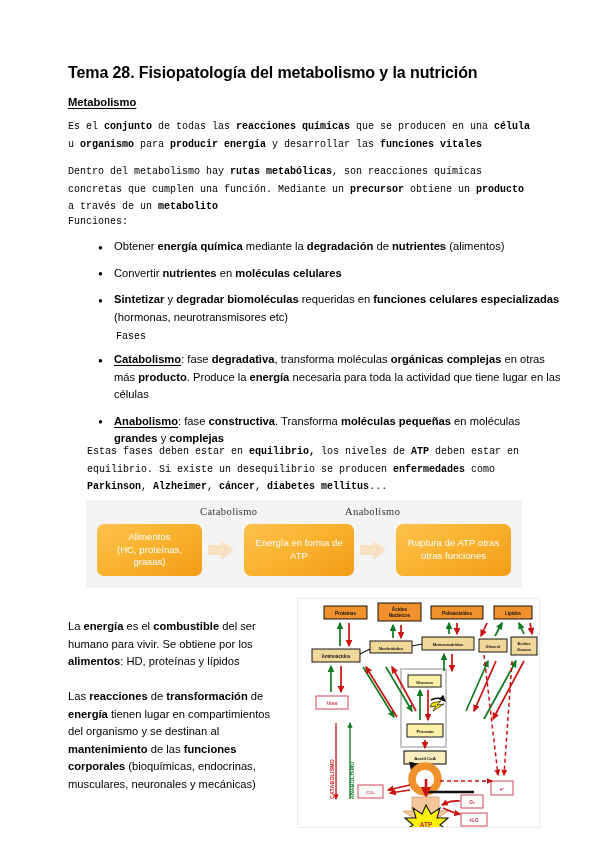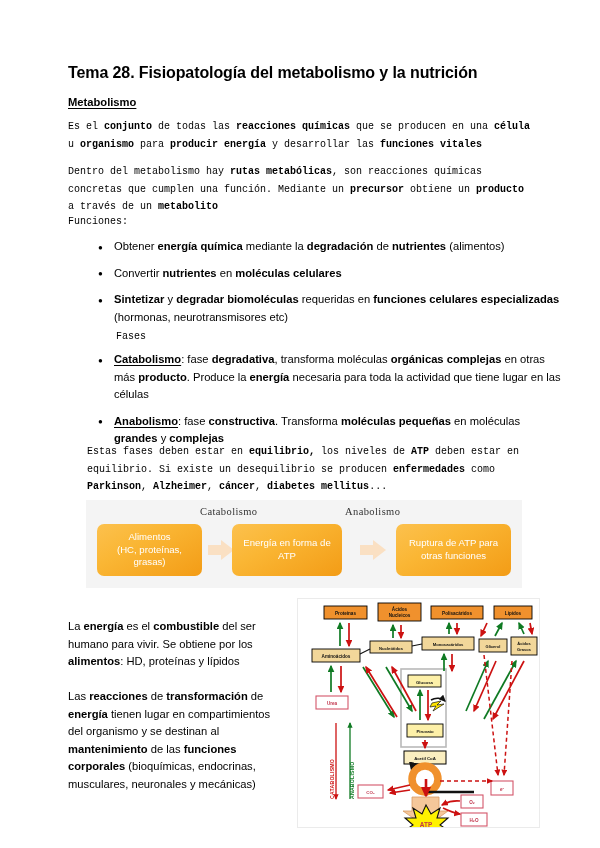--- a/index.html
+++ b/index.html
@@ -113,21 +113,21 @@
     font-size: 9.6px;
     line-height: 12.6px;
     display: flex;
     align-items: center;
     justify-content: center;
     text-align: center;
     box-sizing: border-box;
     padding: 2px 6px;
   }
   .flow-box.b1 { left: 11px;  width: 105px; }
-  .flow-box.b2 { left: 146px; width: 110px; }
+  .flow-box.b2 { left: 158px; width: 110px; }
   .flow-box.b3 { left: 310px; width: 115px; }
 
   .flow-arrow {
     position: absolute;
     top: 40px;
     width: 26px;
     height: 20px;
   }
   .flow-arrow.a1 { left: 122px; }
   .flow-arrow.a2 { left: 274px; }
@@ -223,21 +223,21 @@
       </span>
     </div>
 
     <div class="flow-arrow a2">
       <div class="shaft"></div>
         <div class="head"></div>
     </div>
 
     <div class="flow-box b3">
       <span>
-        <span>Ruptura de ATP para</span><br>
+        <span>Ruptura de ATP otras</span><br>
         <span>otras funciones</span>
       </span>
     </div>
   </div>
 
   <div class="side-para" style="top:618px;">La <b>energía</b> es el <b>combustible</b> del ser humano para vivir. Se obtiene por los <b>alimentos</b>: HD, proteínas y lípidos</div>
   <div class="side-para" style="top:688px;">Las <b>reacciones</b> de <b>transformación</b> de <b>energía</b> tienen lugar en compartimientos del organismo y se destinan al <b>mantenimiento</b> de las <b>funciones corporales</b> (bioquímicas, endocrinas, musculares, neuronales y mecánicas)</div>
 
   <div class="map-panel">
     <svg class="map-svg" width="241" height="228" viewBox="0 0 241 228" xmlns="http://www.w3.org/2000/svg">

